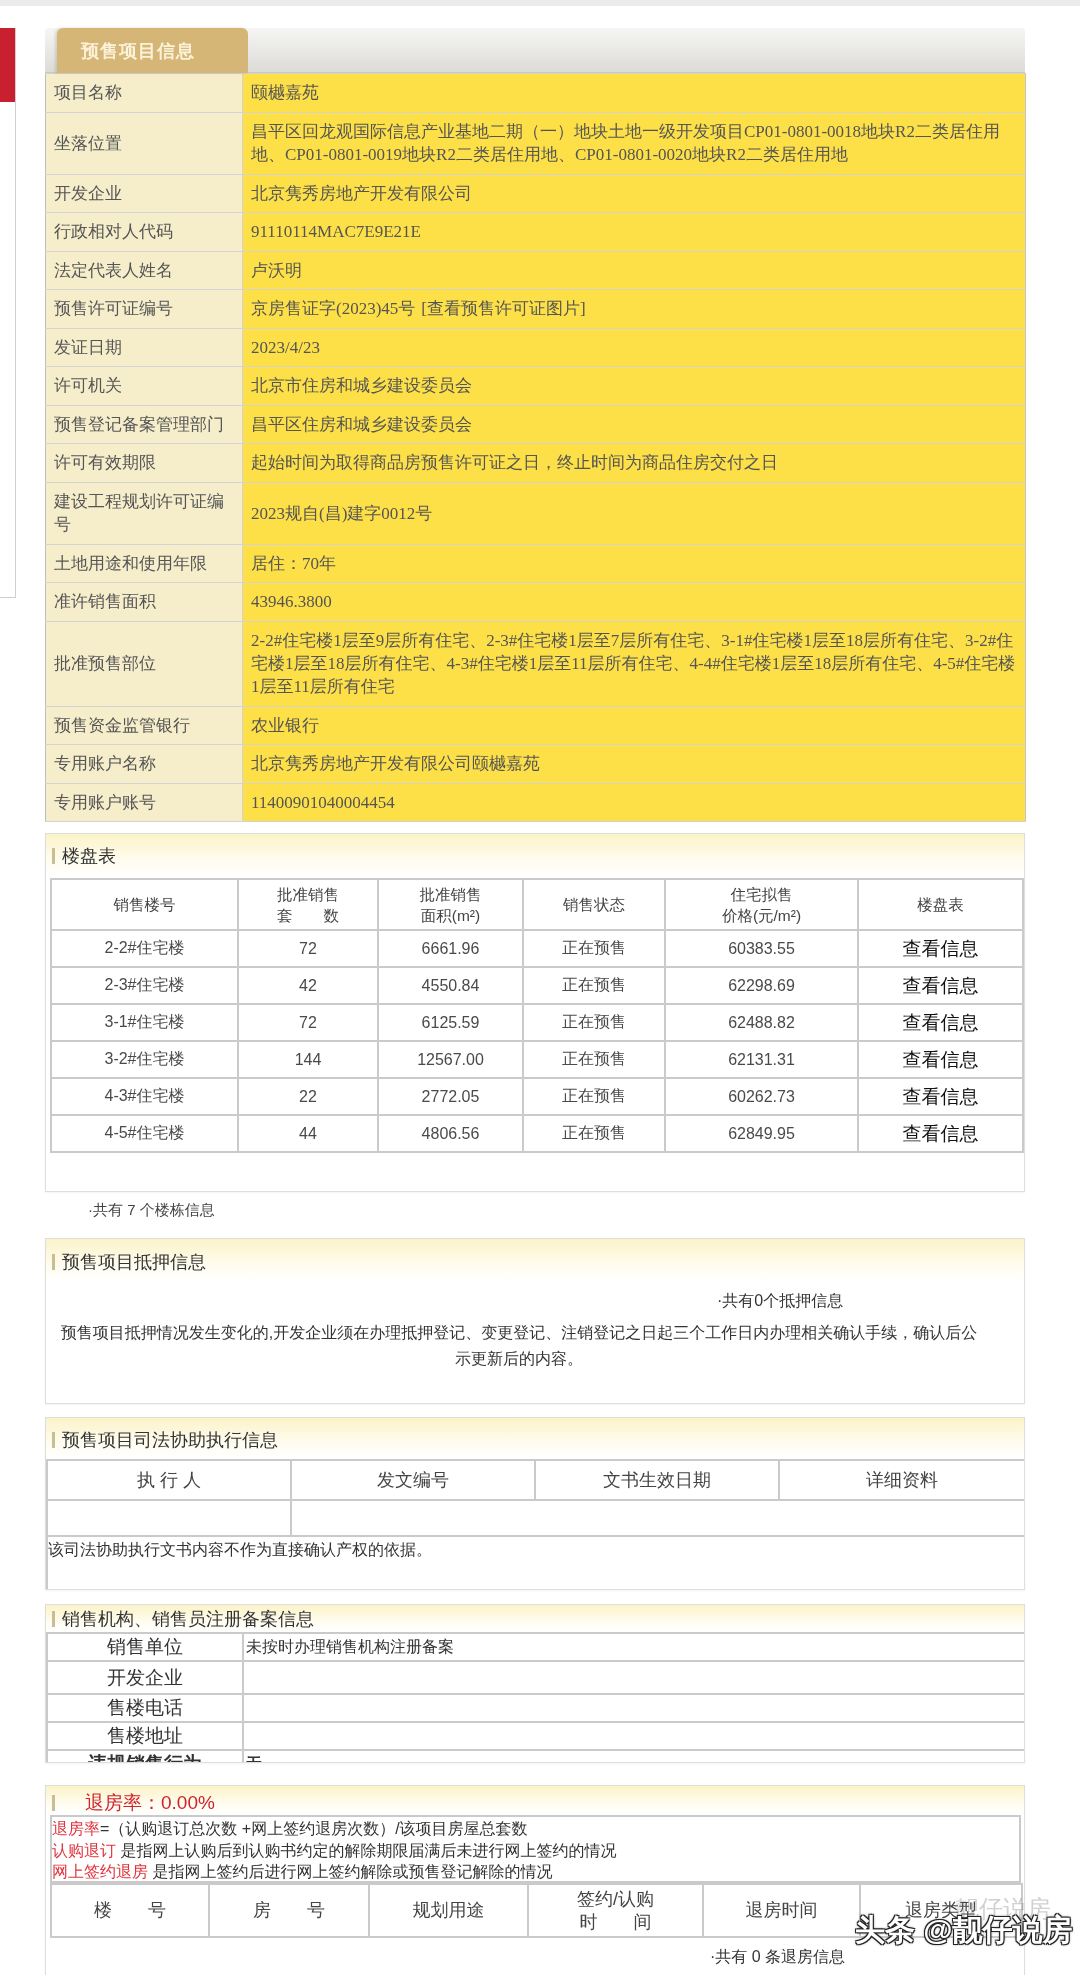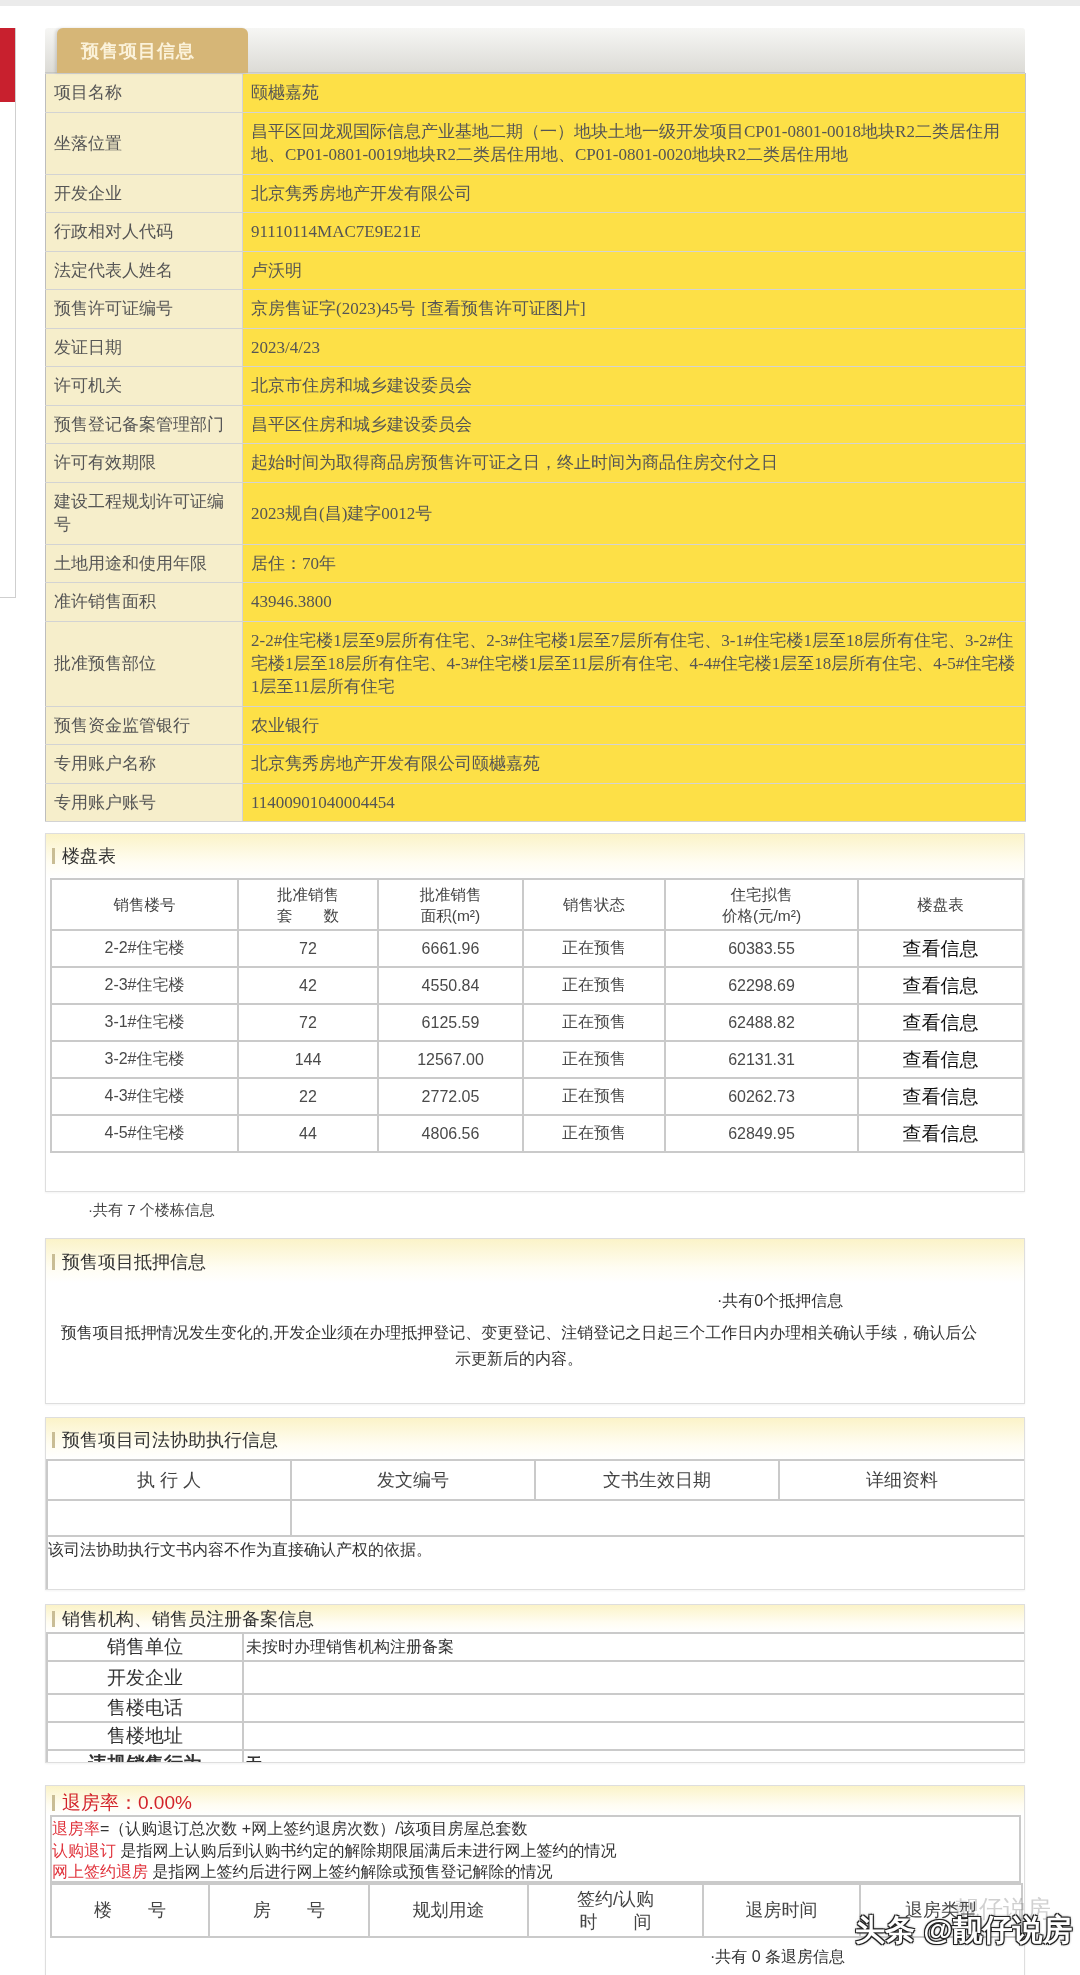--- a/index.html
+++ b/index.html
@@ -79,21 +79,21 @@
   .st { width: 978px; }
   .st td { border: 2px solid #cacaca; }
   .st td.k { width: 196px; text-align: center; font-size: 19px; color: #333; }
   .st td.v { text-align: left; font-size: 16px; color: #333; padding-left: 2px; }
   .st tr.r1 td { height: 27px; } .st tr.r2 td { height: 33px; } .st tr.r3 td { height: 27px; }
   .st tr.r4 td { height: 28px; } .st tr.r5 td { height: 27px; font-weight: bold; }
 
   
   #refund { top: 1785px; height: 200px; }
   #refund .box-head { height: 29px; }
-  #refund .box-title { top: 4px; font-size: 19px; color: var(--refund-red); }
+  #refund .box-title { top: 4px; font-size: 19px; color: var(--refund-red); gap: 23px; }
   .defs { margin-left: 4px; width: 971px; height: 68px; border: 2px solid #cacaca; padding-top: 1px; font-size: 16px; line-height: 21.5px; color: #333; }
   .defs .term { color: var(--term-red); }
   .rt { margin-left: 4px; width: 971px; font-size: 18px; color: #444; }
   .rt th { height: 53px; line-height: 23px; white-space: pre-line; }
   .refund-footer { position: absolute; left: 664px; top: 160px; font-size: 16px; line-height: 22px; color: #333; }
 
   
   .watermark-ghost { position: absolute; left: 955px; top: 1893px; font-size: 24px; color: rgba(120,120,120,.35); }
   .watermark { position: absolute; left: 855px; top: 1910px; font-size: 30px; color: #fff; font-weight: bold;
                text-shadow: 1px 1px 0 #222, -1px -1px 0 #222, 1px -1px 0 #222, -1px 1px 0 #222, 0 0 3px #000; }

